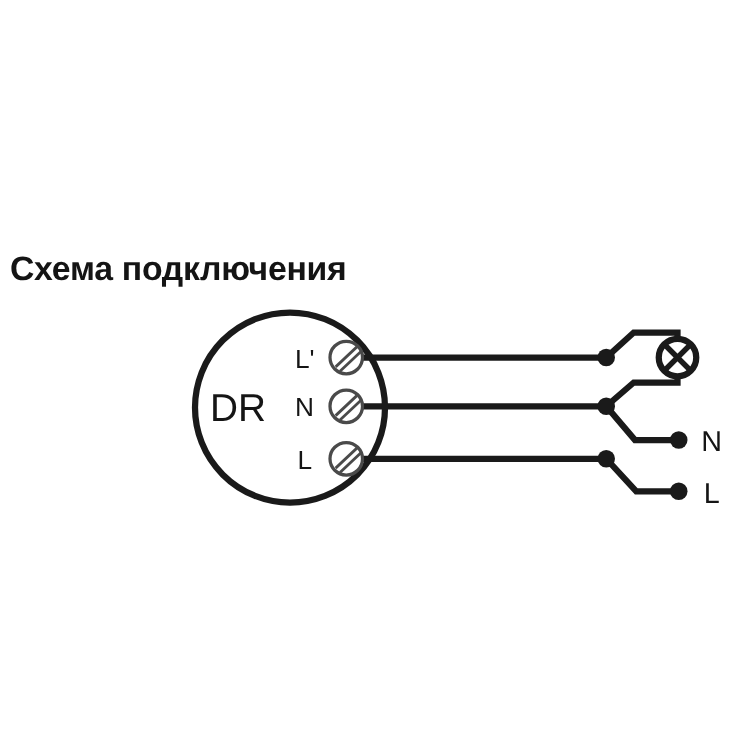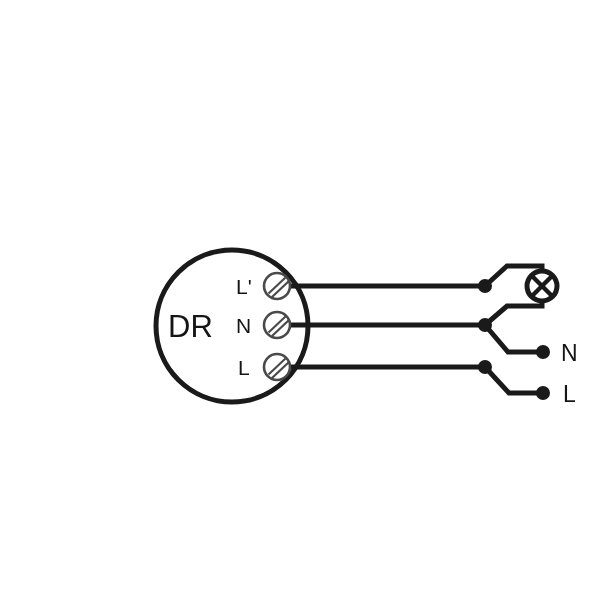--- a/index.html
+++ b/index.html
@@ -42,20 +42,21 @@
   }
   .lbl-dr { font-size: 31px; }
   .lbl-term { font-size: 21px; }
   .lbl-out { font-size: 23px; }
 </style>
 </head>
 <body>
 
 <div id="canvas-wrap">
 
+  <div id="diagram-title">Схема подключения</div>
 
   <svg id="wiring-svg" width="600" height="600" viewBox="0 0 600 600">
 
     <g stroke="#1a1a1a" stroke-width="5" fill="none" stroke-linecap="butt" stroke-linejoin="miter">
 
       <path d="M 290 286 L 485 286"></path>
 
       <path d="M 290 325 L 485 325"></path>
 
       <path d="M 290 367 L 485 367"></path>

